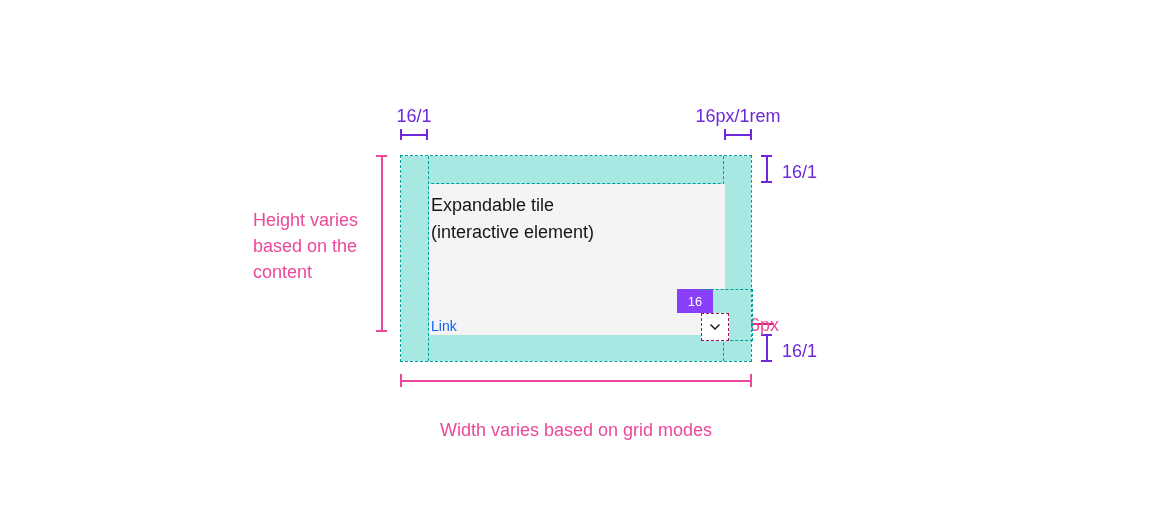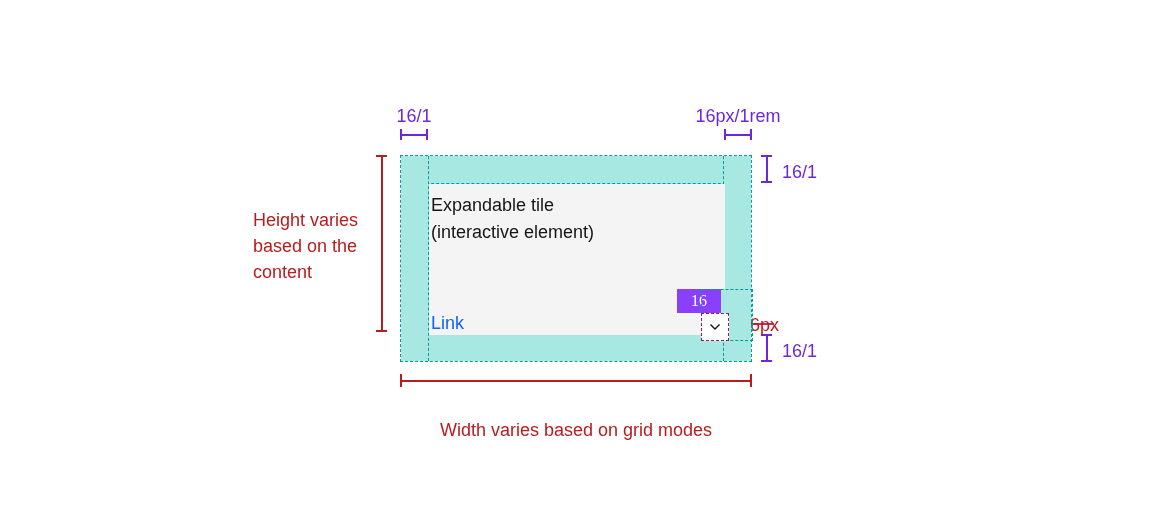--- a/index.html
+++ b/index.html
@@ -3,44 +3,44 @@
 <meta charset="utf-8">
 <style>
   html, body { margin: 0; padding: 0; background: #ffffff; }
   body { font-family: "Liberation Sans", "DejaVu Sans", sans-serif; color: #161616; }
 
   .canvas { position: relative; width: 1152px; height: 520px; background: #fff; overflow: hidden; }
   .abs { position: absolute; box-sizing: border-box; }
 
   .note { font-size: 18px; line-height: 26px; }
   .teal { color: #6d28d9; }
-  .pink { color: #b91c1c; }
+  .pink { color: #ec4899; }
   .center { text-align: center; }
 
   
   .hbracket { border-left: 2px solid; border-right: 2px solid; }
   .hbracket::after { content: ""; position: absolute; left: 0; right: 0; top: 50%; transform: translateY(-50%); border-top: 2px solid; }
   .vbracket { border-top: 2px solid; border-bottom: 2px solid; }
   .vbracket::after { content: ""; position: absolute; top: 0; bottom: 0; left: 50%; transform: translateX(-50%); border-left: 2px solid; }
 
   
   .tile { border: 1px dashed #009d9a; }
   .strip { background: #a7e8e3; }
   .strip-top    { left: 0; top: 0; width: 100%; height: 28px; border-bottom: 1px dashed #009d9a; }
   .strip-bottom { left: 0; bottom: 0; width: 100%; height: 28px; border-top: 1px dashed #009d9a; }
   .strip-left   { left: 0; top: 0; width: 28px; height: 100%; border-right: 1px dashed #009d9a; }
   .strip-right  { right: 0; top: 0; width: 28px; height: 100%; border-left: 1px dashed #009d9a; }
 
   .inner { left: 28px; top: 28px; width: 296px; height: 151px; background: #f4f4f4; }
   .tile-title { font-size: 18px; line-height: 27px; white-space: pre-line; padding: 8px 0 0 2px; color: #161616; }
-  .tile-link { position: absolute; left: 2px; bottom: 1px; font-size: 18px; color: #0f62fe; cursor: pointer; margin-top: 18px; }
+  .tile-link { position: absolute; left: 2px; bottom: 1px; font-size: 14px; color: #0f62fe; cursor: pointer; margin-top: 18px; }
 
   .chev-fill { left: 300px; top: 133px; width: 24px; height: 24px; background: #a7e8e3; }
-  .badge { left: 276px; top: 133px; width: 44px; height: 24px; background: #8a3ffc; color: #fff;
-           font-size: 16px; display: flex; align-items: center; justify-content: center; font-family: Liberation Serif, serif; }
+  .badge { left: 276px; top: 133px; width: 36px; height: 24px; background: #8a3ffc; color: #fff;
+           font-size: 13px; display: flex; align-items: center; justify-content: center; }
   .target-outline { left: 300px; top: 133px; width: 52px; height: 52px; border: 1px dashed #009d9a; }
   .chev-btn { left: 300px; top: 157px; width: 28px; height: 28px; background: #ffffff;
               border: 1px dashed #9f1853; display: flex; align-items: center; justify-content: center; cursor: pointer; }
 
   .leader { height: 2px; background: #d02670; }
 </style>
 </head>
 <body>
 
 <div class="canvas">

